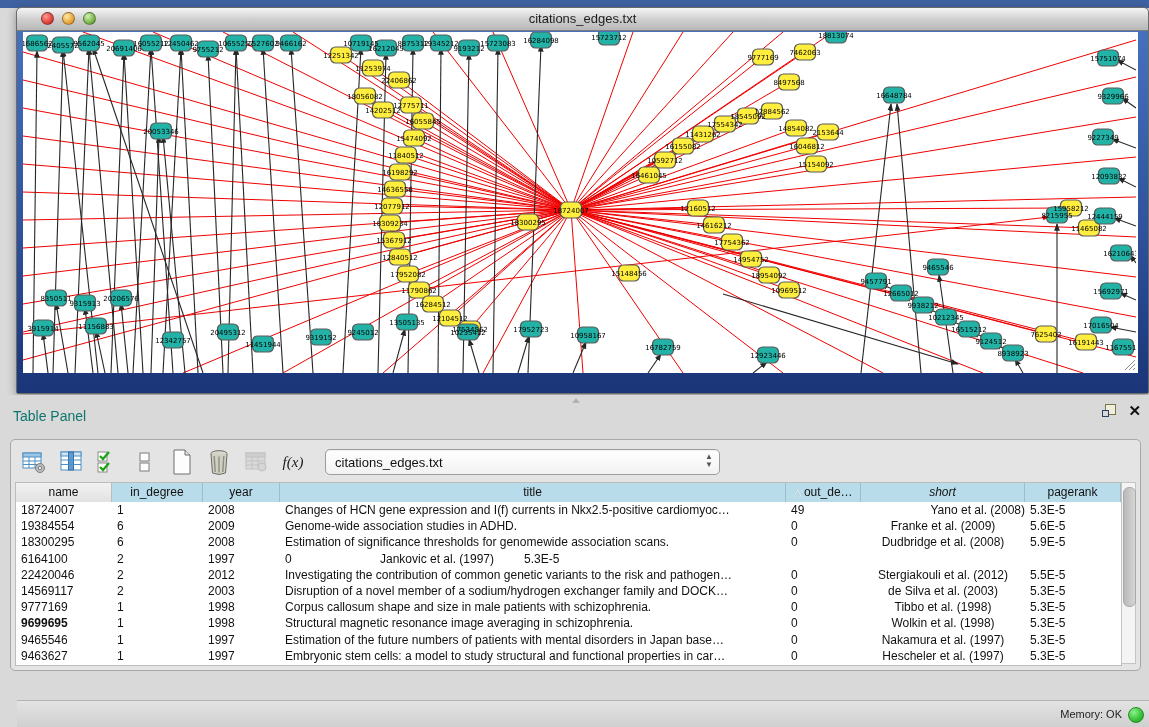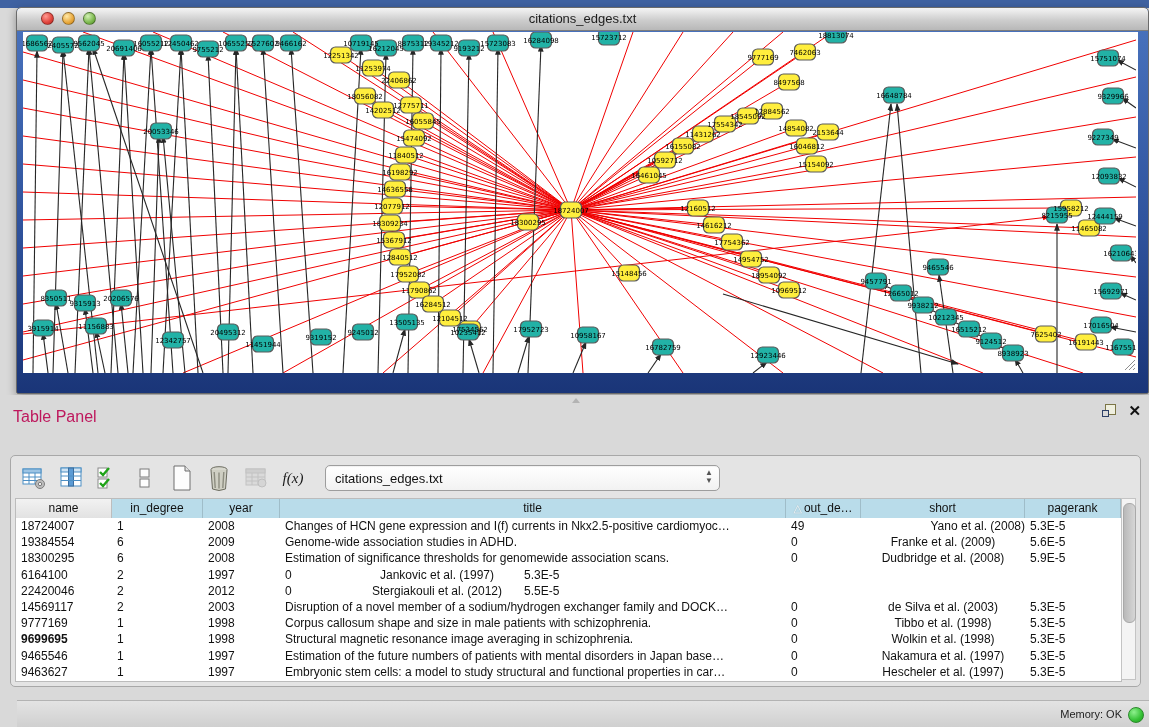--- a/index.html
+++ b/index.html
@@ -21,29 +21,29 @@
   .light{width:13px;height:13px;border-radius:50%;box-sizing:border-box;border:1px solid rgba(0,0,0,.35);}
   .light.red{background:radial-gradient(circle at 35% 30%,#ff9a91,#e0443c 60%,#b22721);}
   .light.yellow{background:radial-gradient(circle at 35% 30%,#ffe9a8,#e9a83c 60%,#c07f14);}
   .light.green{background:radial-gradient(circle at 35% 30%,#d2f0b4,#7cb84e 60%,#4e8b22);}
   .canvas-wrap{position:absolute;left:6px;right:10px;top:24px;bottom:20px;background:#ffffff;overflow:hidden;}
   .canvas-wrap svg{display:block;}
   .resize-grip{position:absolute;right:12px;bottom:22px;width:13px;height:13px;opacity:.55;}
   
   .table-panel{position:absolute;left:0;top:395px;width:1149px;height:305px;background:#d9d9d9;}
   .panel-titlebar{position:relative;height:40px;}
-  .panel-title{position:absolute;left:13px;top:13px;font-size:16px;color:#be185d;}
+  .panel-title{position:absolute;left:13px;top:13px;font-size:14px;color:#0f766e;}
   .panel-grip{position:absolute;left:572px;top:3px;width:8px;height:5px;opacity:.6;}
   .panel-btns{position:absolute;right:8px;top:9px;display:flex;gap:12px;align-items:center;}
   .float-icon{position:relative;width:14px;height:14px;}
   .float-icon .sq1{position:absolute;left:3px;top:0;width:9px;height:9px;border:1px solid #7b7545;background:#efefdf;}
   .float-icon .sq2{position:absolute;left:0;top:6px;width:5px;height:5px;border:1px solid #2c3f66;background:#d9d9d9;}
   .close-x{font-size:15px;font-weight:bold;color:#111;line-height:14px;cursor:default;}
   .panel-box{position:absolute;left:10px;top:44px;width:1129px;height:230px;
-      border:1px solid #a8a8a8;border-radius:5px;background:#e4e4e4;margin-top:16px;}
+      border:1px solid #a8a8a8;border-radius:5px;background:#e4e4e4;}
   .tp-toolbar{position:absolute;left:10px;top:6px;height:32px;display:flex;align-items:center;gap:11px;}
   .tbtn{width:26px;height:26px;display:flex;align-items:center;justify-content:center;}
   .fx{font-family:"Liberation Serif",serif;font-style:italic;font-size:15px;color:#1a1a1a;}
   .combo{margin-left:8px;width:393px;height:24px;border:1px solid #9d9d9d;border-radius:5px;
       background:linear-gradient(180deg,#ffffff,#f2f2f2);display:flex;align-items:center;
       position:relative;box-shadow:inset 0 1px 1px rgba(0,0,0,.06);}
   .combo .val{font-size:13px;color:#111;padding-left:9px;}
   .combo .stepper{position:absolute;right:6px;top:3px;display:flex;flex-direction:column;
       align-items:center;line-height:8px;font-size:8px;color:#555;}
   
@@ -545,21 +545,21 @@
         </div>
       </div>
 
       <div class="grid">
         <div class="hdr" id="thead">
             <div class="hcell plain" style="width: 96px;">name</div>
             <div class="hcell" style="width: 91px;">in_degree</div>
             <div class="hcell" style="width: 77px;">year</div>
             <div class="hcell" style="width: 506px;">title</div>
             <div class="hcell" style="width: 75px;"><span class="sort-tri">△</span>out_de…</div>
-            <div class="hcell" style="width: 164px;">short</div>
+            <div class="hcell" style="width: 164px; font-style: italic;">short</div>
             <div class="hcell" style="width: 96px;">pagerank</div>
           </div>
         <div class="rows" id="tbody">
             <div class="trow">
               <div class="tcell" style="width: 96px;">18724007</div>
               <div class="tcell" style="width: 91px;">1</div>
               <div class="tcell" style="width: 77px;">2008</div>
               <div class="tcell" style="width: 506px;">Changes of HCN gene expression and I(f) currents in Nkx2.5-positive cardiomyoc…</div>
               <div class="tcell" style="width: 75px;">49</div>
               <div class="tcell center" style="width: 164px; text-align: right;">Yano et al. (2008)</div>
@@ -588,20 +588,21 @@
               <div class="tcell" style="width: 91px;">2</div>
               <div class="tcell" style="width: 77px;">1997</div>
               <div class="tcell" style="width: 75px;">0</div>
               <div class="tcell center" style="width: 164px;">Jankovic et al. (1997)</div>
               <div class="tcell" style="width: 96px;">5.3E-5</div>
             </div>
             <div class="trow">
               <div class="tcell" style="width: 96px;">22420046</div>
               <div class="tcell" style="width: 91px;">2</div>
               <div class="tcell" style="width: 77px;">2012</div>
+              <div class="tcell" style="width: 506px;">Investigating the contribution of common genetic variants to the risk and pathogen…</div>
               <div class="tcell" style="width: 75px;">0</div>
               <div class="tcell center" style="width: 164px;">Stergiakouli et al. (2012)</div>
               <div class="tcell" style="width: 96px;">5.5E-5</div>
             </div>
             <div class="trow">
               <div class="tcell" style="width: 96px;">14569117</div>
               <div class="tcell" style="width: 91px;">2</div>
               <div class="tcell" style="width: 77px;">2003</div>
               <div class="tcell" style="width: 506px;">Disruption of a novel member of a sodium/hydrogen exchanger family and DOCK…</div>
               <div class="tcell" style="width: 75px;">0</div>

